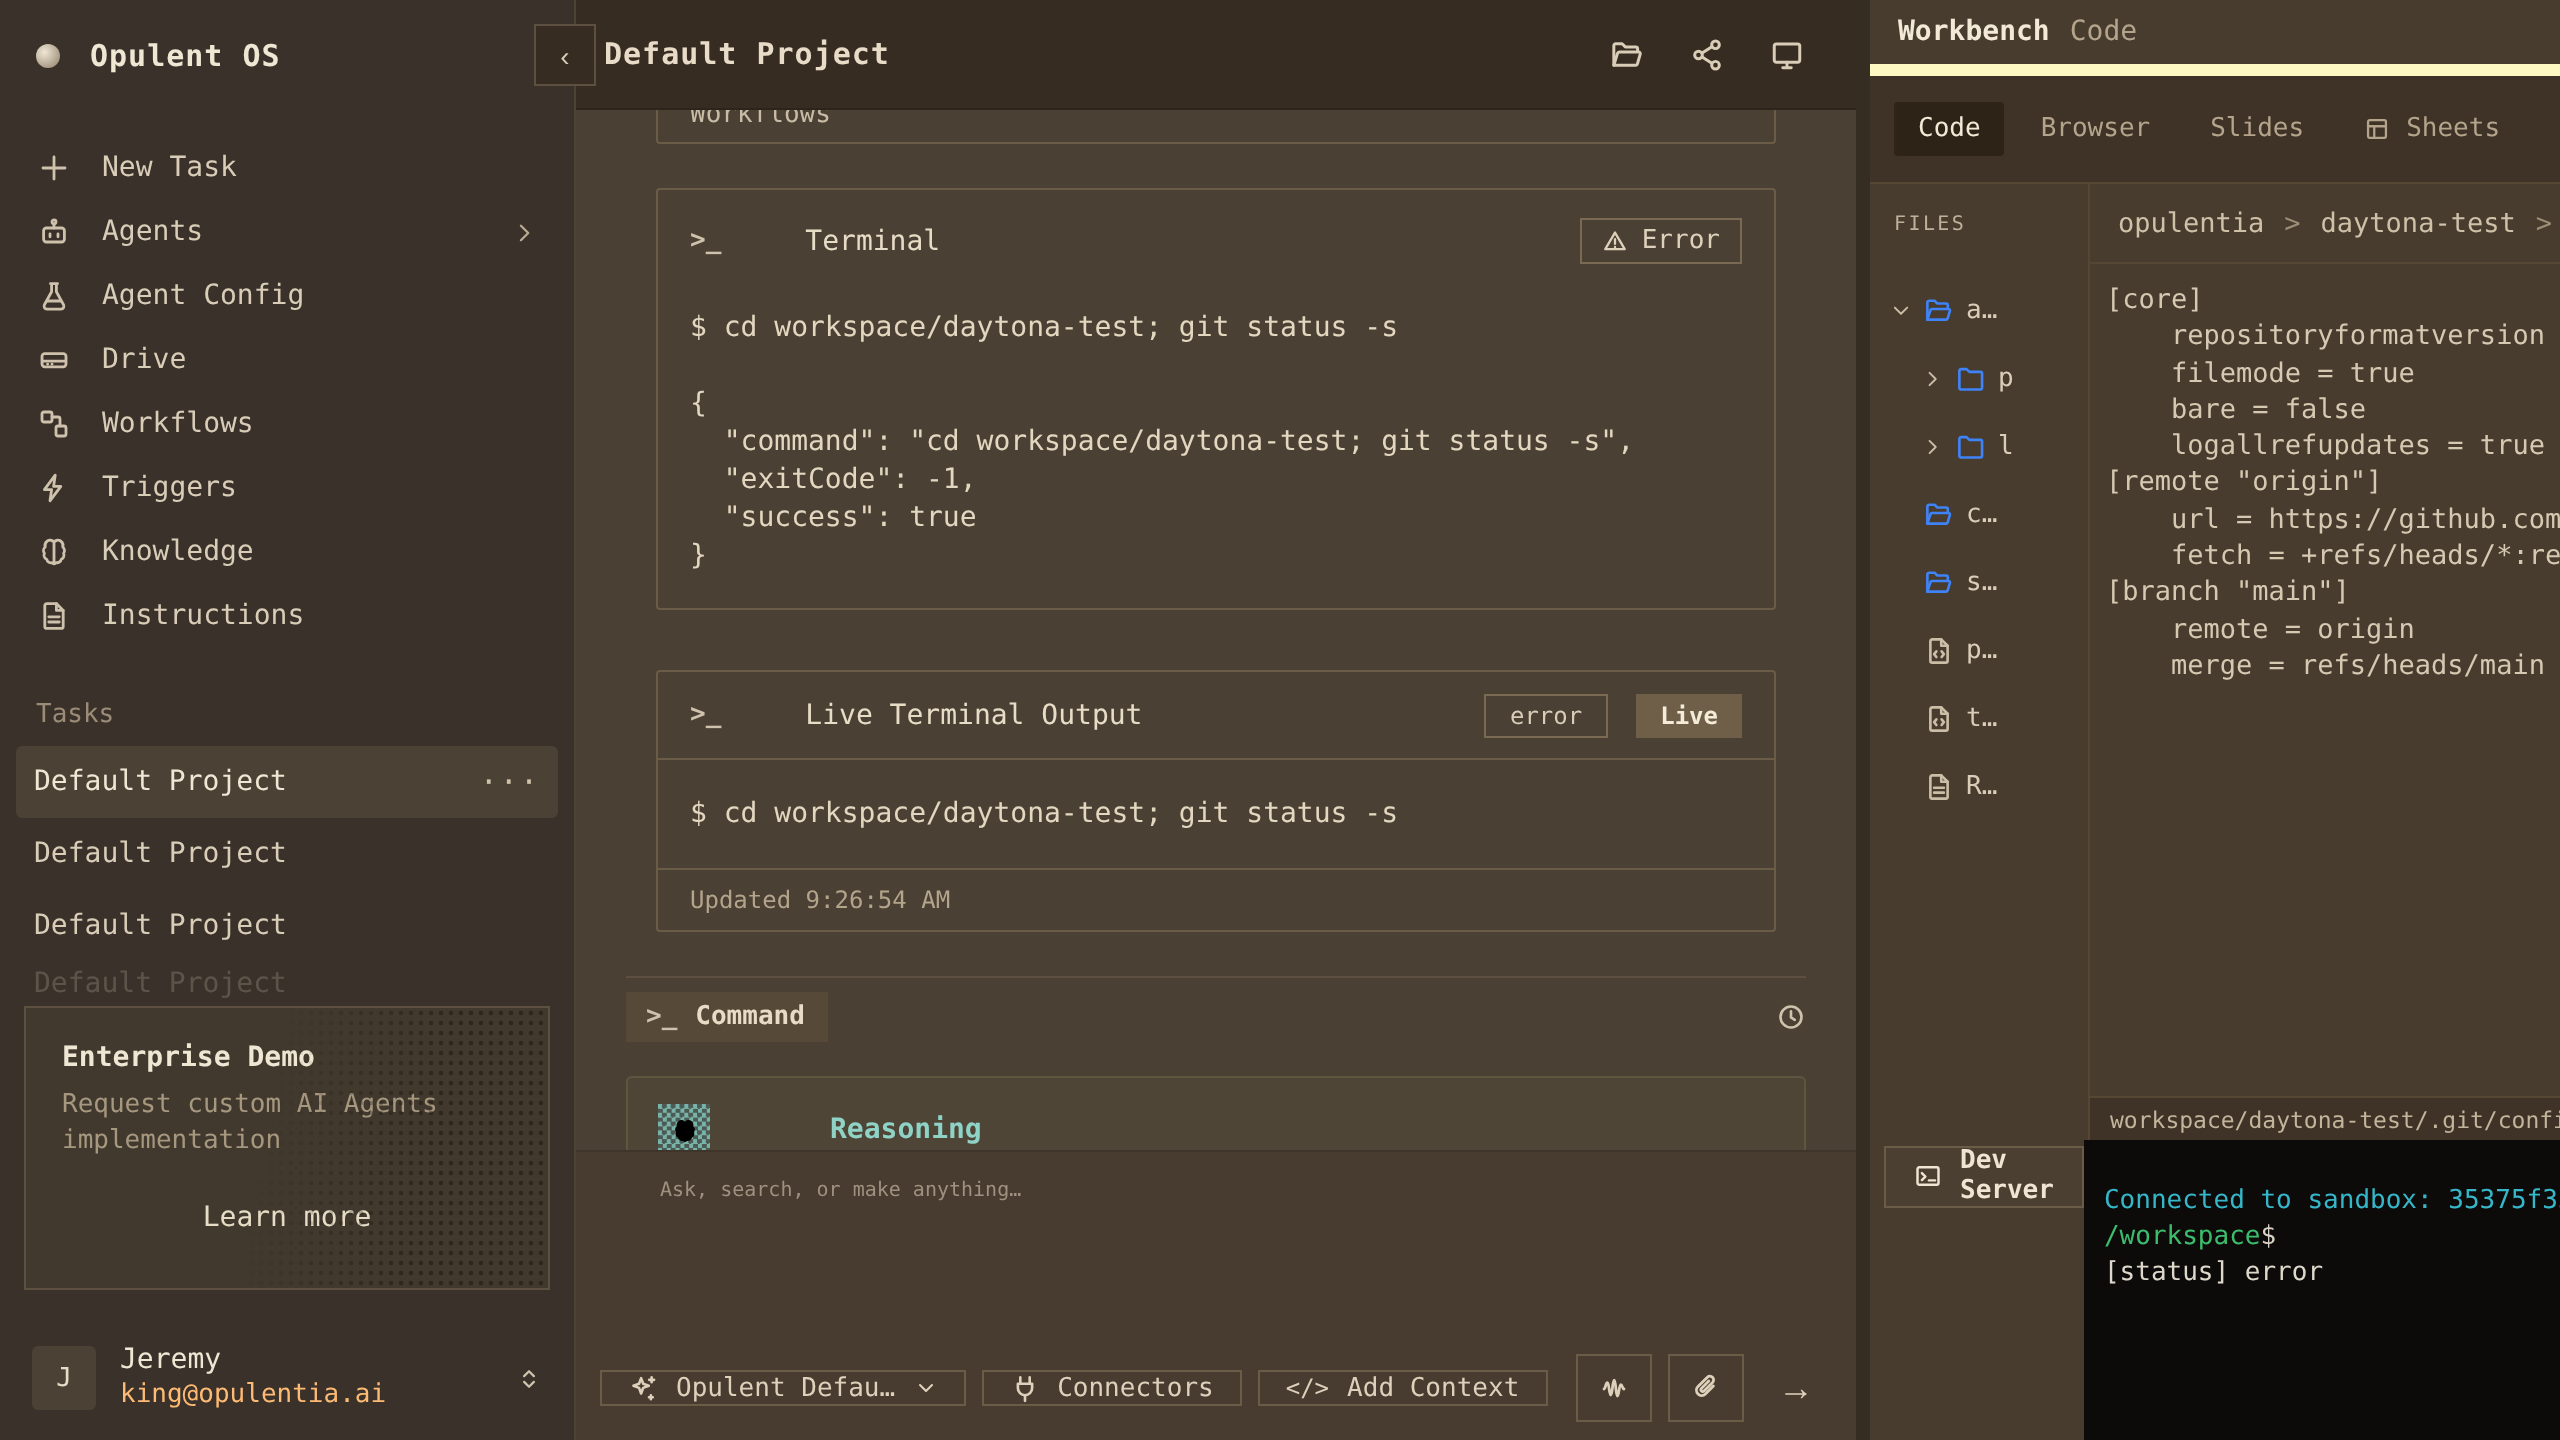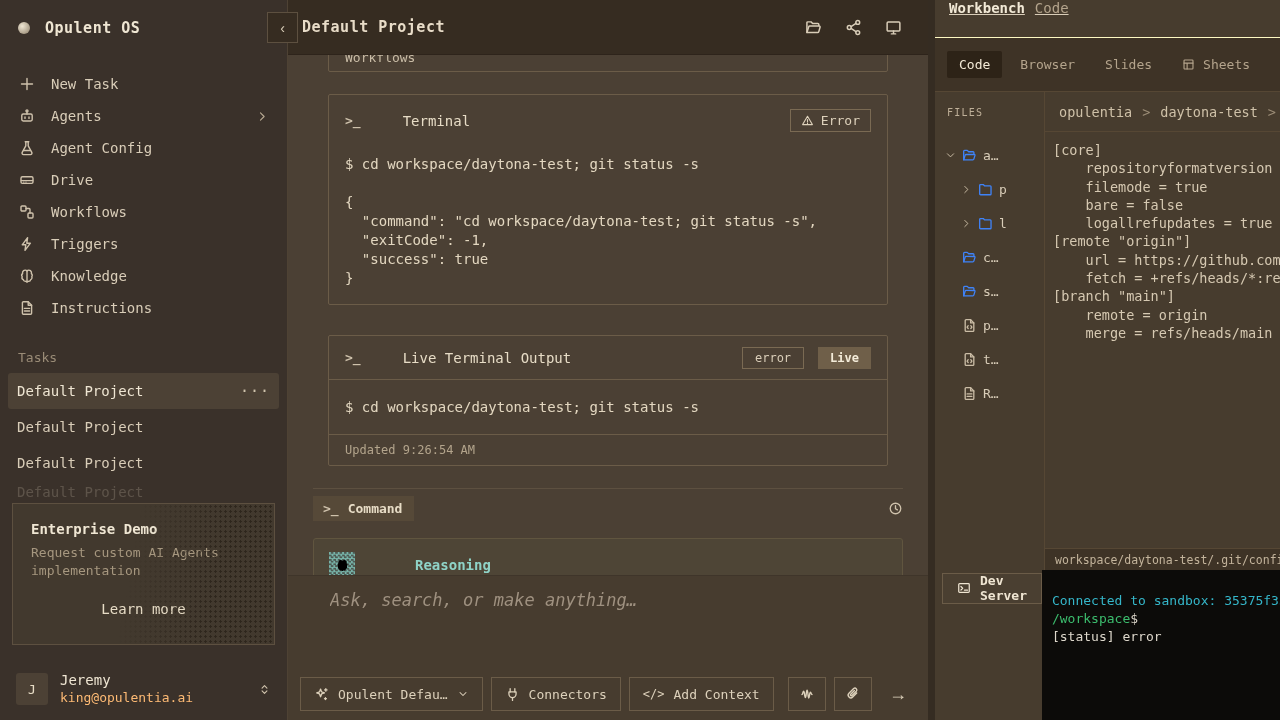--- a/index.html
+++ b/index.html
@@ -70,34 +70,34 @@
   .command-chip{background:#564938; padding:5px 12px 5px 10px; font-size:13px; font-weight:bold; color:#e7dcc6; display:flex; align-items:center; gap:9px; cursor:pointer;}
   .clockbtn{margin-left:auto; color:#cfc2ac;}
   .clockbtn svg{width:15px;height:15px;}
   .reasoning-card{margin:17px -15px 0; background:#4e4536; border:1px solid #60553f; border-radius:3px; padding:13px 15px 20px;}
   .r-head{display:flex; align-items:center; gap:16px; cursor:pointer;}
   .r-tile{width:26px;height:26px; flex:0 0 26px; background:repeating-conic-gradient(#4d5a53 0% 25%, #77b3a8 0% 50%) 0 0/4.4px 4.4px; color:#f0faf6; display:flex; align-items:center; justify-content:center;}
   .r-tile svg{width:15px;height:15px; stroke-width:1.5;}
   .r-title{font-size:14px; font-weight:bold; color:#8fd3c7;padding-left:44px;}
 
   .composer{flex:0 0 145px; background:#473c2f; border-top:1px solid #3f352a; position:relative;}
-  .ask{position:absolute; left:42px; right:20px; top:14px; bottom:58px; background:transparent; border:none; outline:none; resize:none; color:#e7dcc6; font-family:"DejaVu Sans Mono",monospace; font-size:17px;font-style:italic;}
+  .ask{position:absolute; left:42px; right:20px; top:14px; bottom:58px; background:transparent; border:none; outline:none; resize:none; color:#e7dcc6; font-family:"DejaVu Sans Mono",monospace; font-size:10px;}
   .ask::placeholder{color:#9f9180;}
   .composer-bar{position:absolute; left:12px; right:12px; bottom:8px; height:36px; display:flex; align-items:center; gap:8px;}
-  .chip{border:1px solid #6b5c48; height:34px; padding:0 13px; display:flex; align-items:center; gap:9px; font-size:13px; color:#ddd1bb; cursor:pointer; background:transparent;}
+  .chip{border:1px solid #6b5c48; height:18px; padding:0 13px; display:flex; align-items:center; gap:9px; font-size:13px; color:#ddd1bb; cursor:pointer; background:transparent;}
   .chip .icn svg{width:15px;height:15px;}
   .chip .dchev svg{width:12px;height:12px;}
   .iconbtn{width:38px; height:34px; border:1px solid #6b5c48; display:flex; align-items:center; justify-content:center; color:#ddd1bb; cursor:pointer; background:transparent;}
   .iconbtn svg{width:16px;height:16px;}
   .sendbtn{width:36px; height:34px; display:flex; align-items:center; justify-content:center; color:#ddd1bb; font-size:18px; cursor:pointer; background:transparent; border:none;}
   .ml-auto{margin-left:auto;}
 
   
   .workbench{flex:1; min-width:0; display:flex; flex-direction:column; background:#473c2e; border-left:7px solid #352c22;}
-  .wb-header{height:38px; flex:0 0 38px; display:flex; align-items:flex-start; gap:10px; padding:0 14px; border-bottom:1px solid #fef9c3;text-decoration:underline;}
+  .wb-header{height:38px; flex:0 0 38px; display:flex; align-items:center; gap:10px; padding:0 14px; border-bottom:6px solid #fef9c3;}
   .wb-title{font-size:14px; font-weight:bold; color:#f2e9d6;}
   .wb-sub{font-size:14px; color:#b4a48c;}
   .wb-tabs{height:54px; flex:0 0 54px; background:#3e3326; border-bottom:1px solid #564734; display:flex; align-items:center; gap:6px; padding:0 12px; overflow:hidden;}
   .wb-tab{padding:6px 12px; font-size:13px; color:#b4a48c; display:flex; align-items:center; gap:8px; white-space:nowrap; cursor:pointer;}
   .wb-tab.active{background:#2d2317; color:#f2e9d6; border-radius:2px;}
   .wb-tab .icn svg{width:13px;height:13px;}
   .wb-body{flex:1; min-height:0; display:flex;}
   .files{width:110px; flex:0 0 110px; border-right:1px solid #564734; display:flex; flex-direction:column; overflow:hidden;}
   .files-head{height:40px; flex:0 0 40px; display:flex; align-items:center; padding:0 12px; font-size:10px; letter-spacing:1.2px; color:#bfb099;}
   .tree{padding:6px 0;}

